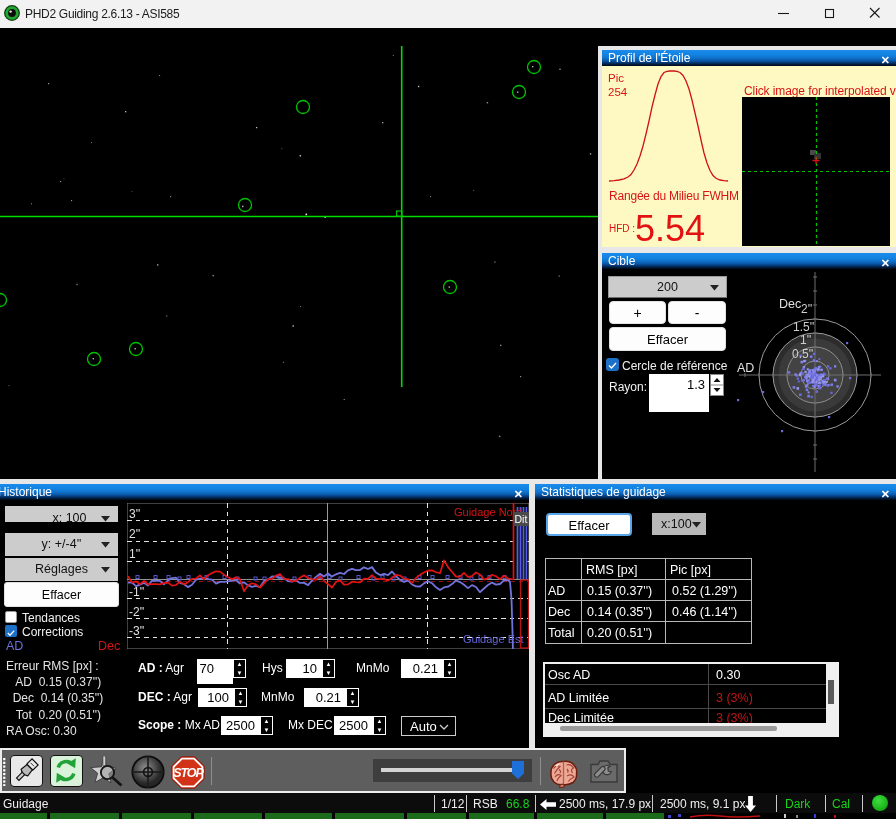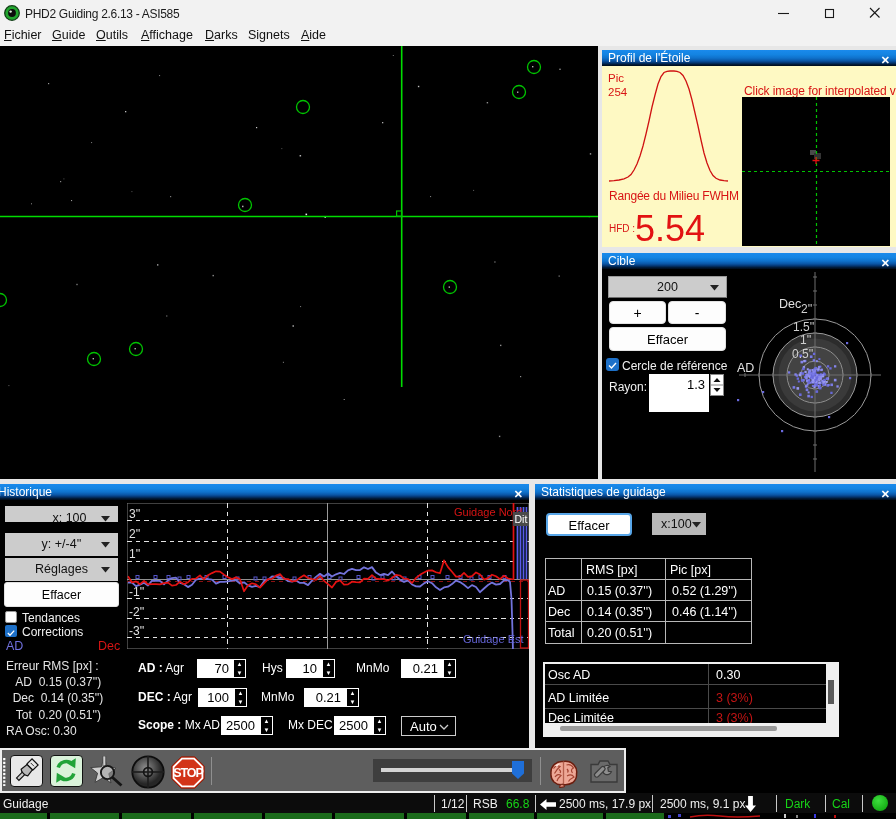--- a/index.html
+++ b/index.html
@@ -25,29 +25,20 @@
     <circle cx="6.6" cy="6.6" r="1.2" fill="#dff2df"></circle>
   </svg>
   <div class="abs" style="left:25px;top:7px;font-size:12px;letter-spacing:-0.3px;color:#1b1b1b;">PHD2 Guiding 2.6.13 - ASI585</div>
   <svg class="abs" style="left:770px;top:0" width="126" height="28" viewBox="0 0 126 28">
     <line x1="8" y1="13.5" x2="19" y2="13.5" stroke="#1a1a1a" stroke-width="1.1"></line>
     <rect x="55.5" y="9.5" width="8" height="8" fill="none" stroke="#1a1a1a" stroke-width="1.1"></rect>
     <path d="M100 8 L109.5 17.5 M109.5 8 L100 17.5" stroke="#1a1a1a" stroke-width="1.1"></path>
   </svg>
 </div>
 
-<div class="abs" style="left:0;top:28px;width:896px;height:18px;background:#f2f2f2;font-size:12.5px;color:#111;">
-  <span class="abs" style="left:4px;"><u>F</u>ichier</span>
-  <span class="abs" style="left:52px;"><u>G</u>uide</span>
-  <span class="abs" style="left:96px;"><u>O</u>utils</span>
-  <span class="abs" style="left:141px;"><u>A</u>ffichage</span>
-  <span class="abs" style="left:205px;"><u>D</u>arks</span>
-  <span class="abs" style="left:248px;">Signets</span>
-  <span class="abs" style="left:301px;"><u>A</u>ide</span>
-</div>
 
 <svg class="abs" style="left:0;top:46px;" width="598" height="433" viewBox="0 0 598 433">
   <rect width="598" height="433" fill="#000"></rect>
       <rect x="48" y="37" width="1.2" height="1.2" fill="rgb(150,150,150)"></rect>
       <rect x="125" y="65" width="1.3" height="1.3" fill="rgb(190,190,190)"></rect>
       <rect x="159" y="29" width="1.1" height="1.1" fill="rgb(120,120,120)"></rect>
       <rect x="256" y="81" width="1.2" height="1.2" fill="rgb(200,200,200)"></rect>
       <rect x="91" y="96" width="1.1" height="1.1" fill="rgb(110,110,110)"></rect>
       <rect x="60" y="135" width="1.2" height="1.2" fill="rgb(130,130,130)"></rect>
       <rect x="71" y="154" width="1.1" height="1.1" fill="rgb(150,150,150)"></rect>
@@ -505,21 +496,21 @@
           <text x="2" y="112.5">-2''</text>
           <text x="2" y="132">-3''</text>
     </g>
     <text x="327" y="13" font-size="11" fill="#d61414">Guidage Nord</text>
     <text x="336" y="140" font-size="11" fill="#6565d8">Guidage Est</text>
     <rect x="386" y="9" width="16" height="14" fill="#4a4a4a"></rect>
     <text x="387.5" y="20" font-size="10.5" fill="#fff">Dit</text>
   </svg>
 
   <div class="abs" style="left:138px;top:161px;font-size:12px;color:#fff;"><b>AD&nbsp;:</b> Agr</div>
-  <div class="abs inp" style="left:197px;top:159px;width:36px;height:19px;line-height:19px;padding-right:4px;">70</div>
+  <div class="abs inp" style="left:197px;top:159px;width:36px;height:25px;line-height:19px;padding-right:19px;">70</div>
   <div class="abs spin" style="left:233px;top:159px;width:13px;height:19px;">
         <div class="u">▲</div>
         <div class="d" style="bottom:0;">▼</div>
       </div>
   <div class="abs" style="left:262px;top:161px;font-size:12px;color:#fff;">Hys</div>
   <div class="abs inp" style="left:286px;top:159px;width:36px;height:19px;line-height:19px;padding-right:5px;">10</div>
   <div class="abs spin" style="left:322px;top:159px;width:13px;height:19px;">
         <div class="u">▲</div>
         <div class="d" style="bottom:0;">▼</div>
       </div>
@@ -607,21 +598,21 @@
               <text x="171" y="58">3 (3%)</text>
         </g>
       </svg>
     </div>
     <div class="abs" style="left:285px;top:18px;width:6px;height:24px;background:#5a5a5a;"></div>
     <div class="abs" style="left:17px;top:64px;width:217px;height:5px;background:#9a9a9a;border-radius:2px;"></div>
   </div>
 </div>
 
 <div class="abs" style="left:0;top:748px;width:626px;height:45px;background:#ededed;">
- <div class="abs" style="left:2px;top:2px;width:622px;height:41px;background:#5e5e5e;">
+ <div class="abs" style="left:2px;top:2px;width:622px;height:41px;background:#5e5e5e;font-style:italic;">
   <svg class="abs" style="left:1px;top:8px" width="4" height="28" viewBox="0 0 4 30">
     <g fill="#fff">
             <rect y="0" width="2.4" height="2.4"></rect>
             <rect y="4" width="2.4" height="2.4"></rect>
             <rect y="8" width="2.4" height="2.4"></rect>
             <rect y="12" width="2.4" height="2.4"></rect>
             <rect y="16" width="2.4" height="2.4"></rect>
             <rect y="20" width="2.4" height="2.4"></rect>
             <rect y="24" width="2.4" height="2.4"></rect>
             <rect y="28" width="2.4" height="2.4"></rect>

